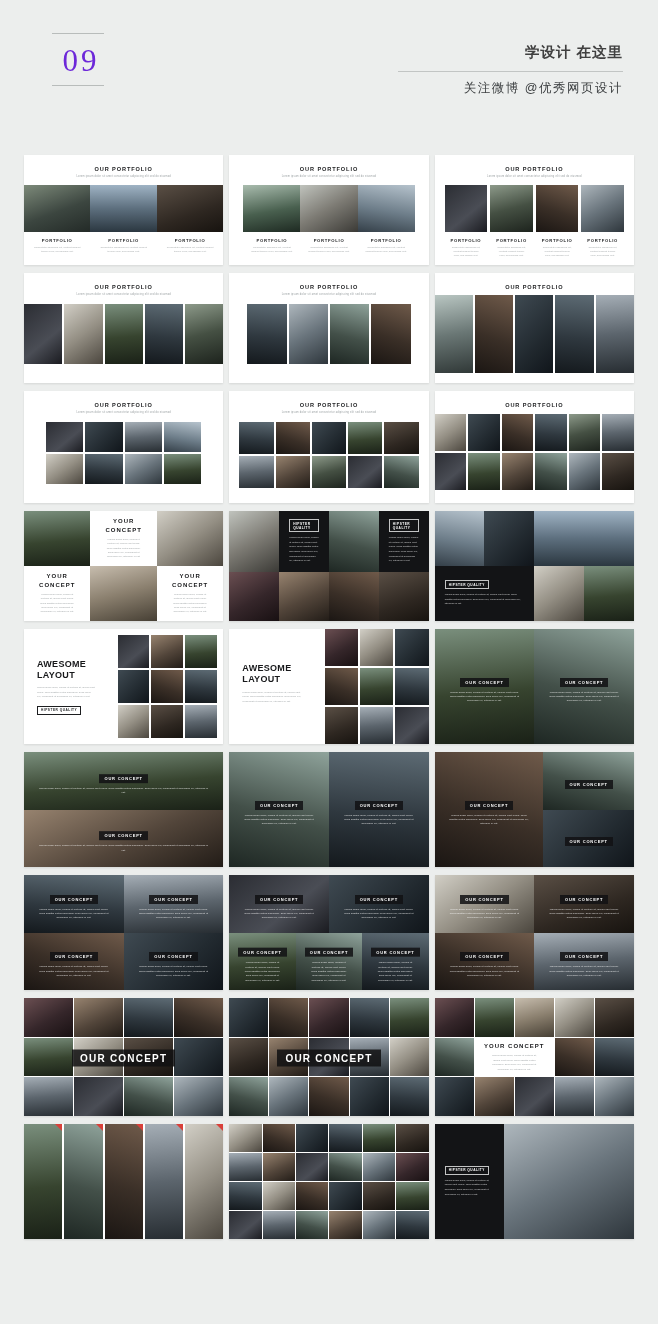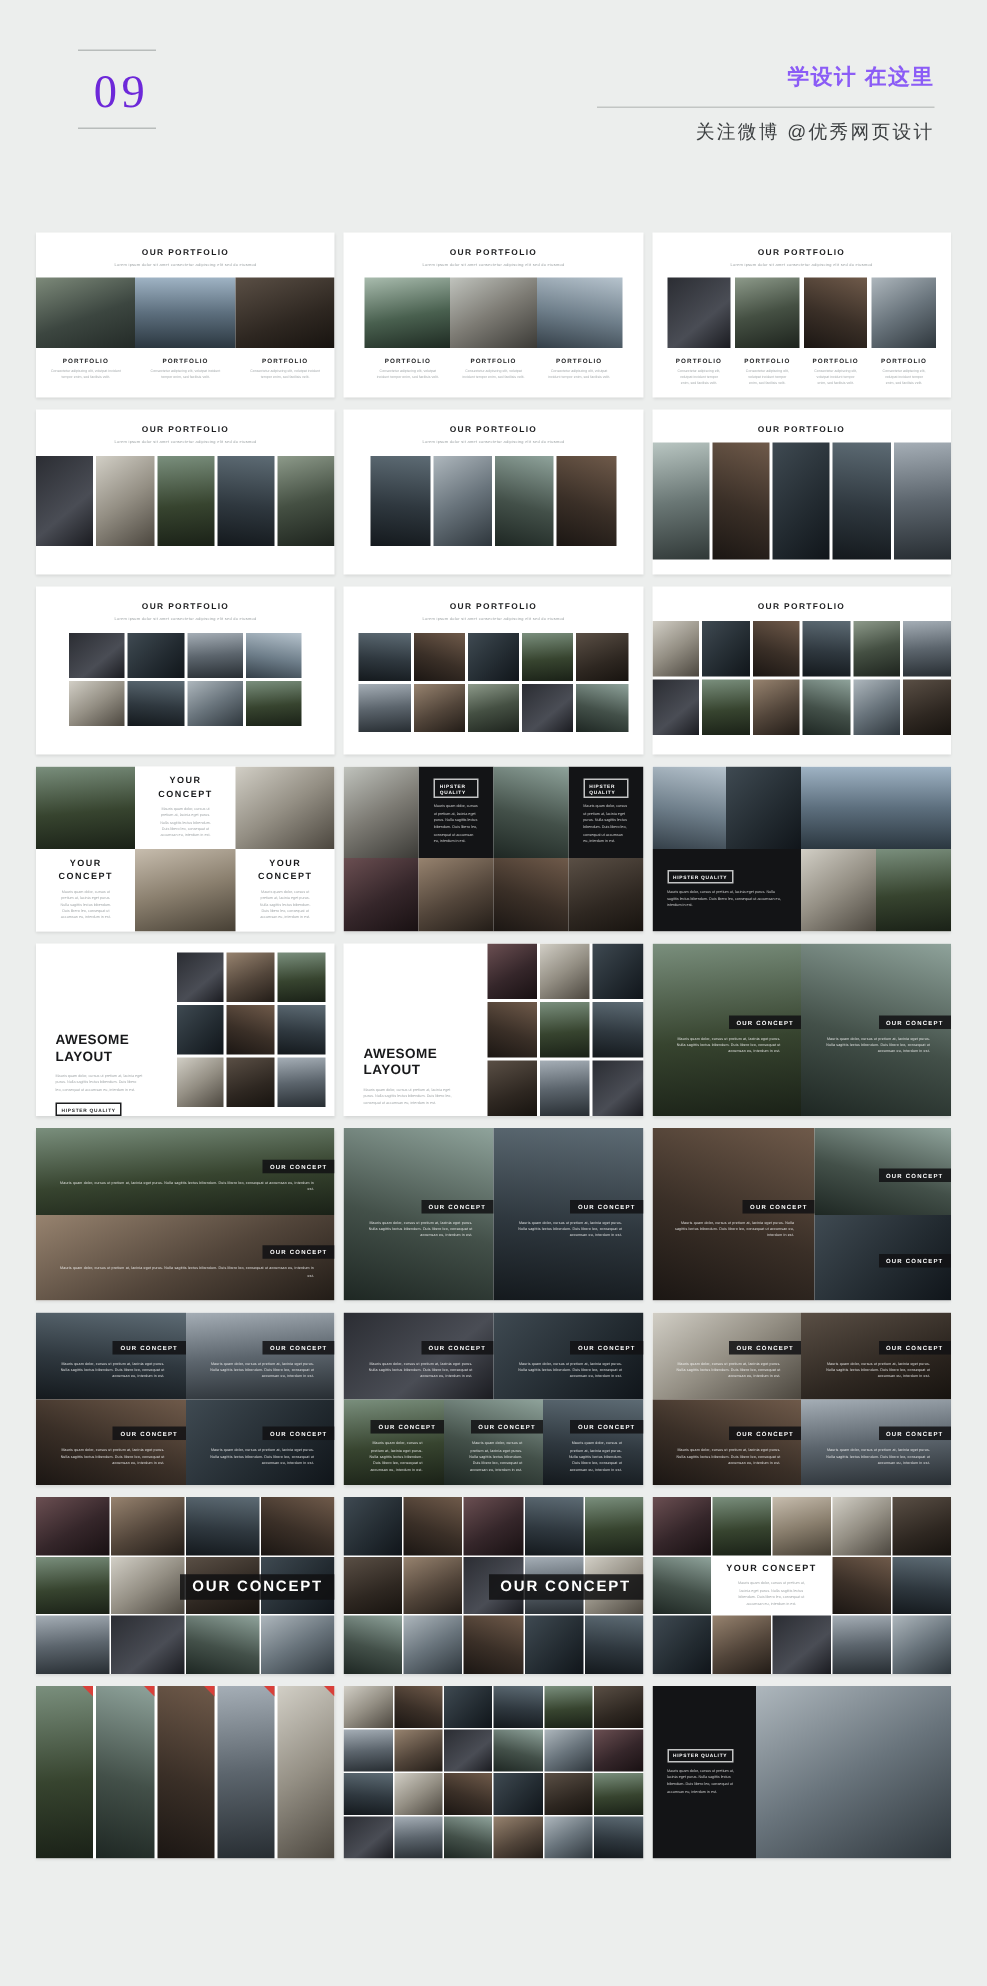--- a/index.html
+++ b/index.html
@@ -20,21 +20,21 @@
   .page-num {
     font-family: "Liberation Serif", serif;
     font-size: 31px; color: #6d28d9; letter-spacing: 3px;
     padding: 11px 0 9px 2px; line-height: 1;
   }
   .brand-wrap {
     position: absolute; right: 35px; top: 42px;
     text-align: right; width: 225px;
   }
   .brand-title {
-    font-size: 14.5px; font-weight: bold; color: #8b5cf6;
+    font-size: 14.5px; font-weight: bold; color: #404040;
     letter-spacing: 1px; line-height: 1.4;
   }
   .brand-rule { height: 1px; background: #c2c5c4; margin: 9px 0 8px; }
   .brand-sub { font-size: 12.5px; color: #3d4042; letter-spacing: 1.5px; }
 
   
   .deck { padding: 0 24px; display: flex; flex-direction: column; gap: 8px; }
   .row { display: flex; gap: 6px; }
   .slide {
     width: 200px; background: #fff; position: relative; overflow: hidden;
@@ -78,21 +78,21 @@
   .p15 { background: linear-gradient(170deg,#b9c6c2,#6a7775 50%,#303837); }
   .p16 { background: linear-gradient(135deg,#3f4a52,#222a30 60%,#10151a); }
   .p17 { background: linear-gradient(165deg,#c7bdae,#8a7f6e 50%,#463f34); }
   .p18 { background: linear-gradient(195deg,#8fa39b,#435049 55%,#1e2723); }
   .p19 { background: linear-gradient(150deg,#6b4f52,#35262a 55%,#181012); }
   .p20 { background: linear-gradient(175deg,#a5aeb6,#5c656d 50%,#272d32); }
 
   
   .ov {
     position: absolute; left: 0; right: 0; top: 50%;
-    transform: translateY(-50%); text-align: right;
+    transform: translateY(-50%); text-align: center;
   }
   .ov-chip {
     display: inline-block; background: rgba(18,18,20,.86);
     color: #fff; font-size: 4px; font-weight: bold;
     letter-spacing: .8px; padding: 2px 5px;
   }
   .ov-txt {
     color: rgba(255,255,255,.82); font-size: 2.4px;
     line-height: 1.8; padding: 3px 14px 0; letter-spacing: .1px;
   }
@@ -124,21 +124,21 @@
   }
   .badge-dark {
     display: inline-block; align-self: flex-start;
     border: .6px solid #1c1d1f; color: #1c1d1f;
     font-size: 3.2px; font-weight: bold; letter-spacing: .5px;
     padding: 1.5px 3px;
   }
   .dark-txt { font-size: 2.5px; color: rgba(255,255,255,.72); line-height: 1.85; }
 
   
-  .headline { padding: 0 0 0 13px; display: flex; flex-direction: column; justify-content: flex-end; }
+  .headline { padding: 0 0 0 13px; display: flex; flex-direction: column; justify-content: center; }
   .headline-t { font-size: 9px; font-weight: bold; color: #17181a; line-height: 1.25; letter-spacing: .3px; }
   .headline-b { font-size: 2.5px; color: #a3a8aa; line-height: 1.8; padding: 5px 22px 6px 0; }
 
   .red-corner {
     position: absolute; top: 0; right: 0; width: 0; height: 0;
     border-top: 7px solid #d8403a; border-left: 7px solid transparent;
   }
   .flexfill { display: flex; width: 100%; height: 100%; }
   .col { display: flex; flex-direction: column; }
 </style>

